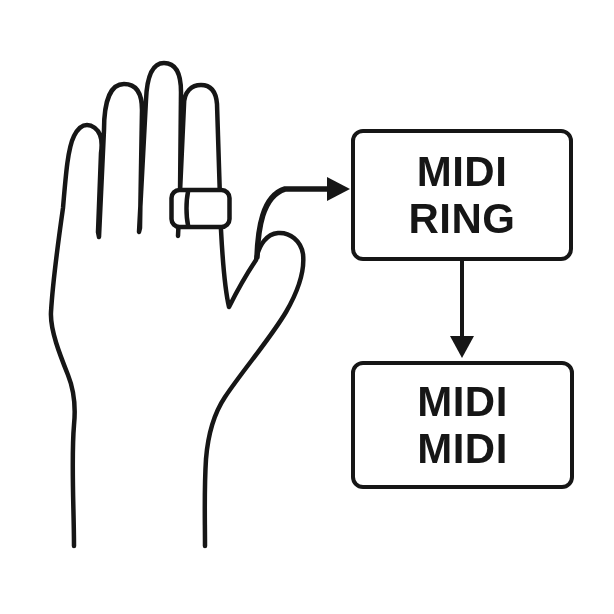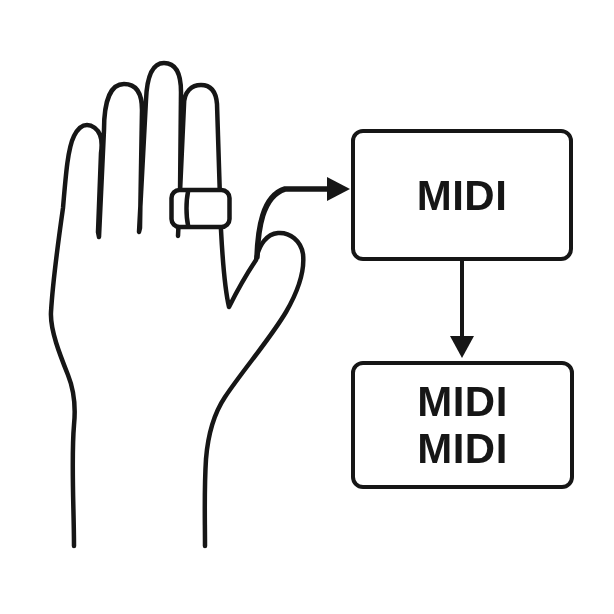--- a/index.html
+++ b/index.html
@@ -102,20 +102,21 @@
     </g>
 
     <g>
       <path class="stroke thin" d="M 462,261 L 462,338"></path>
       <polygon class="fillink" points="450,336 474,336 462,358"></polygon>
     </g>
   </svg>
 
   <div class="node-box box-ring">
     <div class="line">MIDI</div>
+    <div class="line">RING</div>
   </div>
 
   <div class="node-box box-data">
     <div class="line">MIDI</div>
     <div class="line">MIDI</div>
   </div>
 
 </div>
 
 </body></html>

